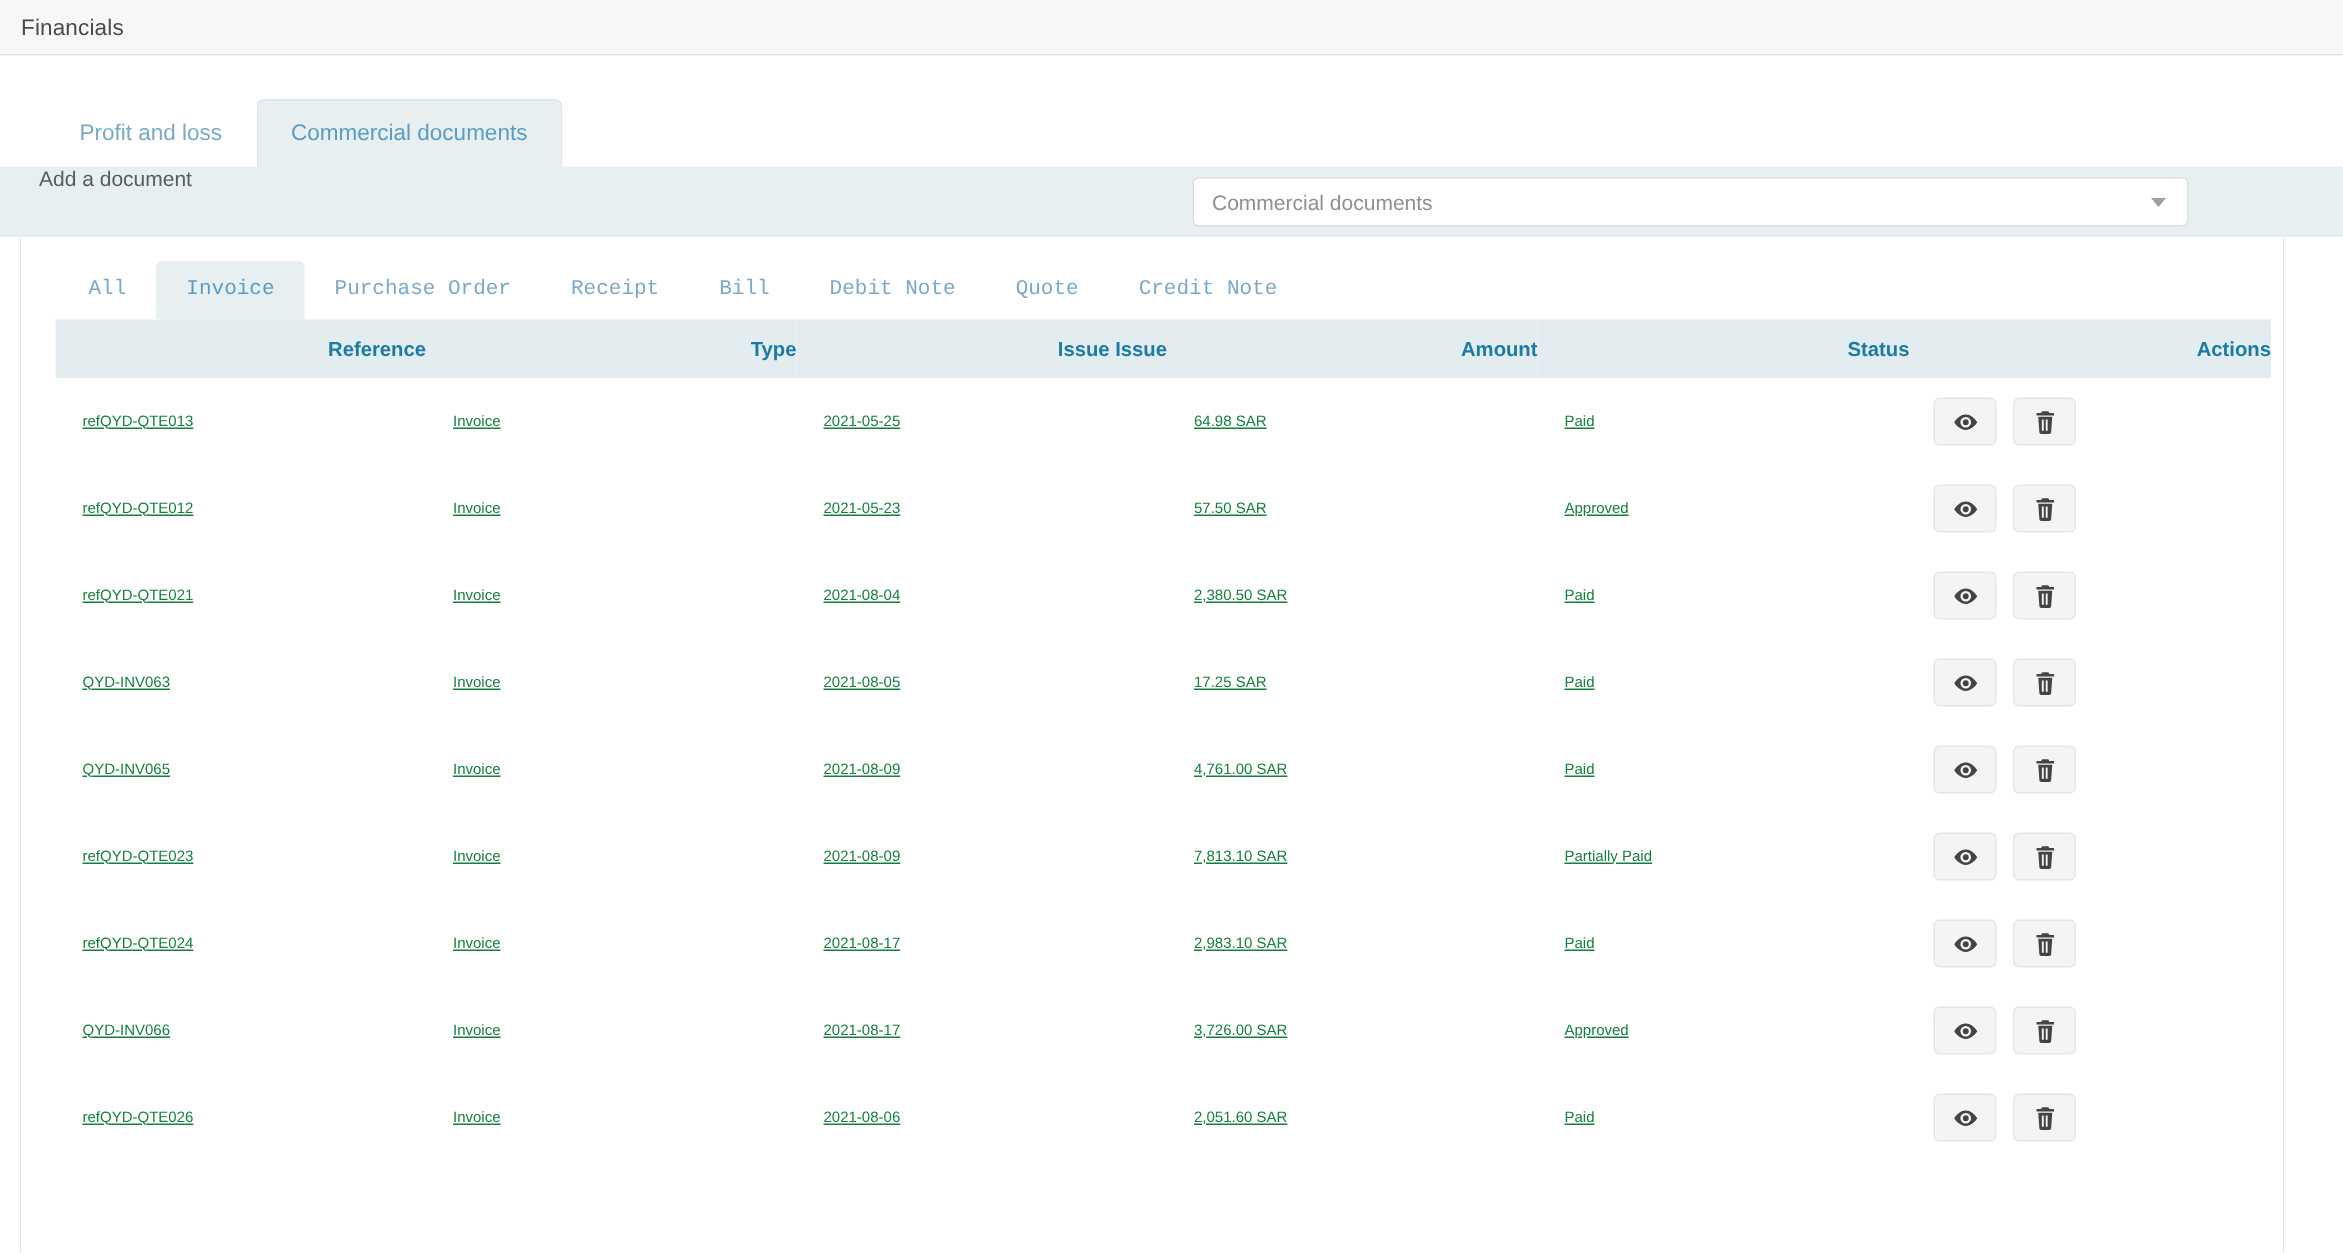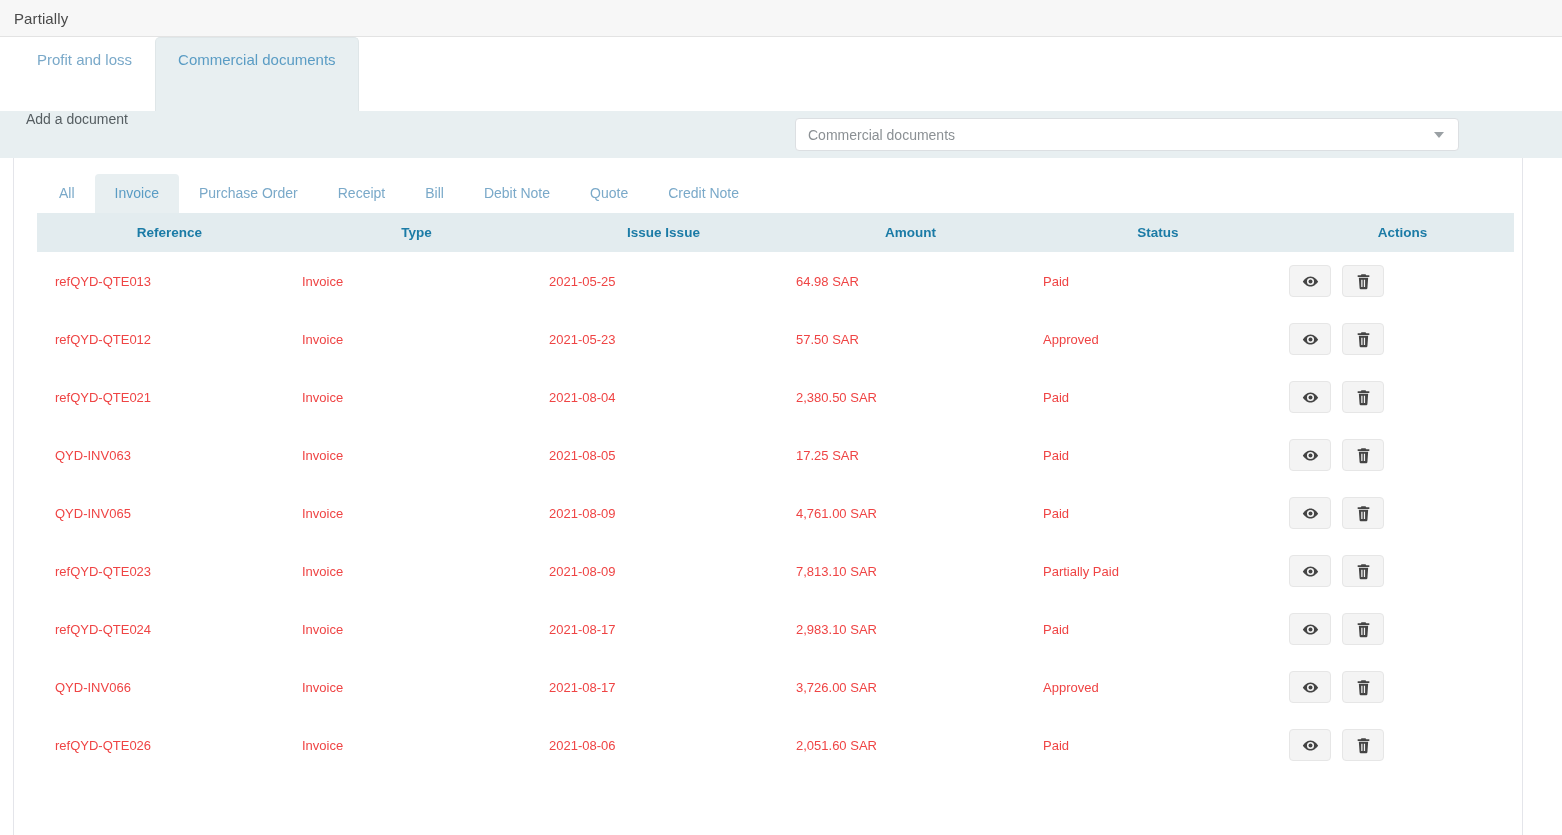--- a/index.html
+++ b/index.html
@@ -25,21 +25,22 @@
     font-size: 15px;
     color: #4a4a4a;
     letter-spacing: .1px;
   }
 
   
   .outer-tabs {
     height: 74px;
     background: #ffffff;
     display: flex;
-    padding-left: 14px;
+    align-items: flex-end;
+    padding-left: 30px;
   }
   .outer-tab {
     font-size: 15px;
     color: #7aa9c9;
     padding: 14px 22px 15px 22px;
     border: 1px solid transparent;
     border-bottom: none;
     border-radius: 5px 5px 0 0;
     line-height: 1;
     cursor: pointer;
@@ -111,51 +112,53 @@
     padding-left: 25px;
   }
   .inner-tab {
     font-size: 14px;
     color: #7aa9c9;
     padding: 12px 20px 13px 20px;
     line-height: 1;
     border-radius: 4px 4px 0 0;
     cursor: pointer;
     white-space: nowrap;
+    font-family: Liberation Mono, monospace;
   }
   .inner-tab.active {
     background: #e8eff1;
     color: #5a9cc4;
   }
 
   
   table.doc-table {
     width: 1477px;
     margin-left: 23px;
     border-collapse: collapse;
     table-layout: fixed;
   }
   table.doc-table thead th {
     background: #e3ecef;
     color: #1b7ba6;
     font-size: 13.5px;
     font-weight: bold;
-    text-align: center;
+    text-align: right;
     height: 39px;
     padding: 0 0 0 18px;
     white-space: nowrap;
   }
   table.doc-table tbody td {
-    color: #ef4444;
-    font-size: 13px;
+    color: #15803d;
+    font-size: 10px;
     height: 58px;
     padding: 0 0 0 18px;
     vertical-align: middle;
     background: #ffffff;
     white-space: nowrap;
+    text-decoration: underline;
   }
   col.c-ref    { width: 247px; }
   col.c-type   { width: 247px; }
   col.c-date   { width: 247px; }
   col.c-amount { width: 247px; }
   col.c-status { width: 248px; }
   col.c-actions{ width: 241px; }
 
   
   .actions-cell { padding-left: 16px !important; }
@@ -170,21 +173,21 @@
     justify-content: center;
     cursor: pointer;
     padding: 0;
   }
   .act-btn svg { display: block; }
 </style>
 </head>
 <body>
 
 <div class="topbar">
-  <span class="topbar-title">Partially</span>
+  <span class="topbar-title">Financials</span>
 </div>
 
 <div class="outer-tabs" id="outer-tabs">
     <div class="outer-tab">Profit and loss</div>
     <div class="outer-tab active">Commercial documents</div>
   </div>
 
 <div class="add-band">
   <span class="add-band-label">Add a document</span>
 

